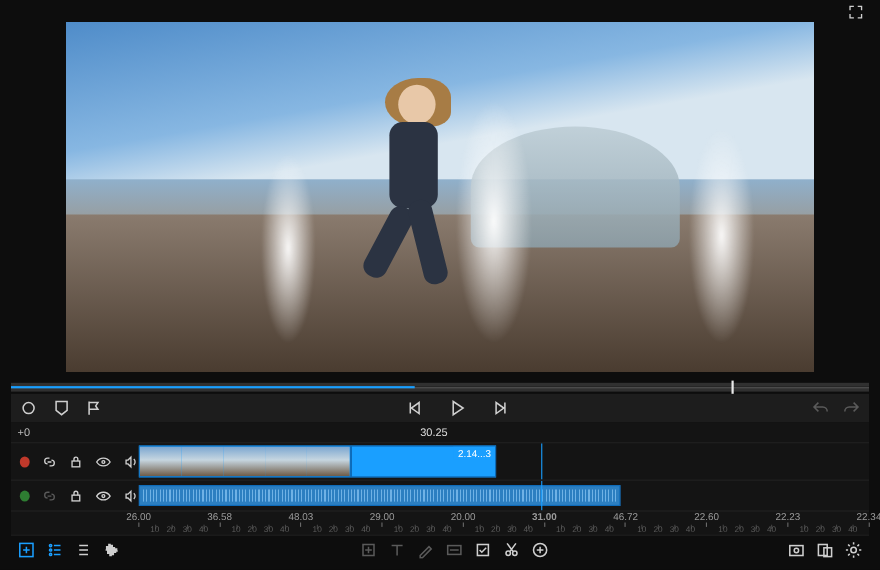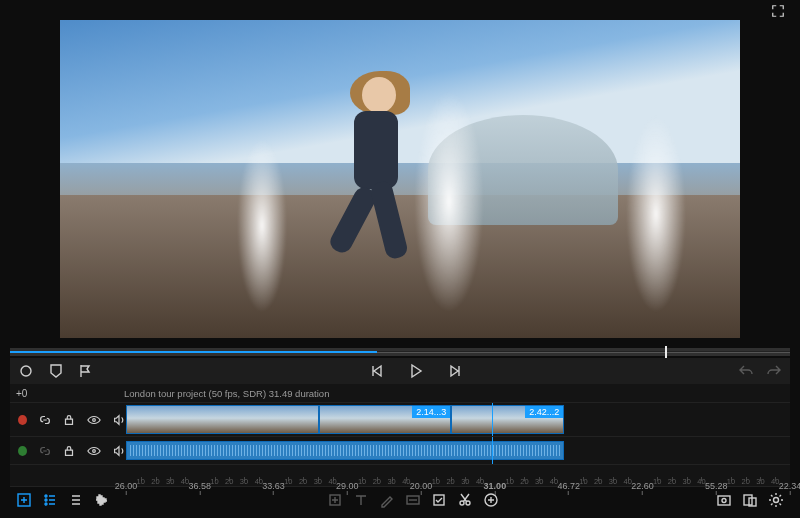--- a/index.html
+++ b/index.html
@@ -109,21 +109,21 @@
     repeating-linear-gradient(90deg,#8cc8f5 0 1px, transparent 1px 3px);
   opacity:.7;
 }
 
 .playhead-line { position:absolute; top:0; bottom:0; width:1px; background:#1a9fff; }
 
 
 .ruler { display:flex; align-items:flex-start; height:22px; border-top:1px solid #222; }
 .ruler .spacer { width:116px; }
 .ruler .ticks { flex:1; position:relative; font-size:9px; color:#9a9a9a; }
-.tick { position:absolute; top:16px; transform:translateX(-50%); text-align:center; }
+.tick { position:absolute; top:0; transform:translateX(-50%); text-align:center; }
 .tick .t { display:block; }
 .tick .ln { width:1px; height:4px; background:#6a6a6a; margin:0 auto; }
 .subt { position:absolute; top:12px; width:1px; height:4px; background:#444; }
 .subl { position:absolute; top:12px; font-size:7.5px; color:#5c5c5c; transform:translateX(-50%); }
 
 
 .tools {
   display:flex; align-items:center; height:26px;
   border-top:1px solid #222; padding:0 6px;
   gap:10px;
@@ -213,21 +213,21 @@
           <svg viewBox="0 0 16 16">
             <path d="M10 3l4 4-4 4M14 7H6a4 4 0 00-4 4"></path>
           </svg>
         </span>
     </div>
   </div>
 
   <div class="timeline">
     <div class="thead">
       <div class="plus0">+0</div>
-      <div class="projinfo">London tour project (50 fps, SDR)  31.49 duration</div>
+      <div class="playcursor">30.25</div>
     </div>
 
     <div class="track">
       <div class="ctrls">
         <span class="dot red"></span>
         <span class="ico small">
             <svg viewBox="0 0 16 16">
               <path d="M6 10a3 3 0 010-6h2M10 6a3 3 0 010 6H8M6 8h4"></path>
             </svg>
           </span>
@@ -243,27 +243,21 @@
               <circle cx="8" cy="8" r="1.5"></circle>
             </svg>
           </span>
         <span class="ico small">
             <svg viewBox="0 0 16 16">
               <path d="M3 6h2l3-3v10l-3-3H3zM11 5a4 4 0 010 6"></path>
             </svg>
           </span>
       </div>
       <div class="lane" id="video-lane">
-          <div class="clip" style="left: 49%; width: 17%;">
-            <div class="thumb"></div>
-            <div class="thumb"></div>
-            <div class="thumb"></div>
-            <div class="lbl">2.42...2</div>
-          </div>
-          <div class="clip" style="left: 29%; width: 20%;">
+          <div class="clip" style="left: 29%; width: 20%; flex-direction: column;">
             <div class="thumb"></div>
             <div class="thumb"></div>
             <div class="thumb"></div>
             <div class="lbl">2.14...3</div>
           </div>
           <div class="clip" style="left: 0%; width: 29%;">
             <div class="thumb"></div>
             <div class="thumb"></div>
             <div class="thumb"></div>
             <div class="thumb"></div>
@@ -328,21 +322,21 @@
           </div>
           <div class="subt" style="left: 13.3333%;"></div>
           <div class="subl" style="left: 13.3333%;">10</div>
           <div class="subt" style="left: 15.5556%;"></div>
           <div class="subl" style="left: 15.5556%;">20</div>
           <div class="subt" style="left: 17.7778%;"></div>
           <div class="subl" style="left: 17.7778%;">30</div>
           <div class="subt" style="left: 20%;"></div>
           <div class="subl" style="left: 20%;">40</div>
           <div class="tick" style="left: 22.2222%;">
-            <span class="t">33.63</span>
+            <span class="t">48.03</span>
             <div class="ln"></div>
           </div>
           <div class="subt" style="left: 24.4444%;"></div>
           <div class="subl" style="left: 24.4444%;">10</div>
           <div class="subt" style="left: 26.6667%;"></div>
           <div class="subl" style="left: 26.6667%;">20</div>
           <div class="subt" style="left: 28.8889%;"></div>
           <div class="subl" style="left: 28.8889%;">30</div>
           <div class="subt" style="left: 31.1111%;"></div>
           <div class="subl" style="left: 31.1111%;">40</div>
@@ -400,21 +394,21 @@
           </div>
           <div class="subt" style="left: 80%;"></div>
           <div class="subl" style="left: 80%;">10</div>
           <div class="subt" style="left: 82.2222%;"></div>
           <div class="subl" style="left: 82.2222%;">20</div>
           <div class="subt" style="left: 84.4444%;"></div>
           <div class="subl" style="left: 84.4444%;">30</div>
           <div class="subt" style="left: 86.6667%;"></div>
           <div class="subl" style="left: 86.6667%;">40</div>
           <div class="tick" style="left: 88.8889%;">
-            <span class="t">55.28</span>
+            <span class="t">22.23</span>
             <div class="ln"></div>
           </div>
           <div class="subt" style="left: 91.1111%;"></div>
           <div class="subl" style="left: 91.1111%;">10</div>
           <div class="subt" style="left: 93.3333%;"></div>
           <div class="subl" style="left: 93.3333%;">20</div>
           <div class="subt" style="left: 95.5556%;"></div>
           <div class="subl" style="left: 95.5556%;">30</div>
           <div class="subt" style="left: 97.7778%;"></div>
           <div class="subl" style="left: 97.7778%;">40</div>

